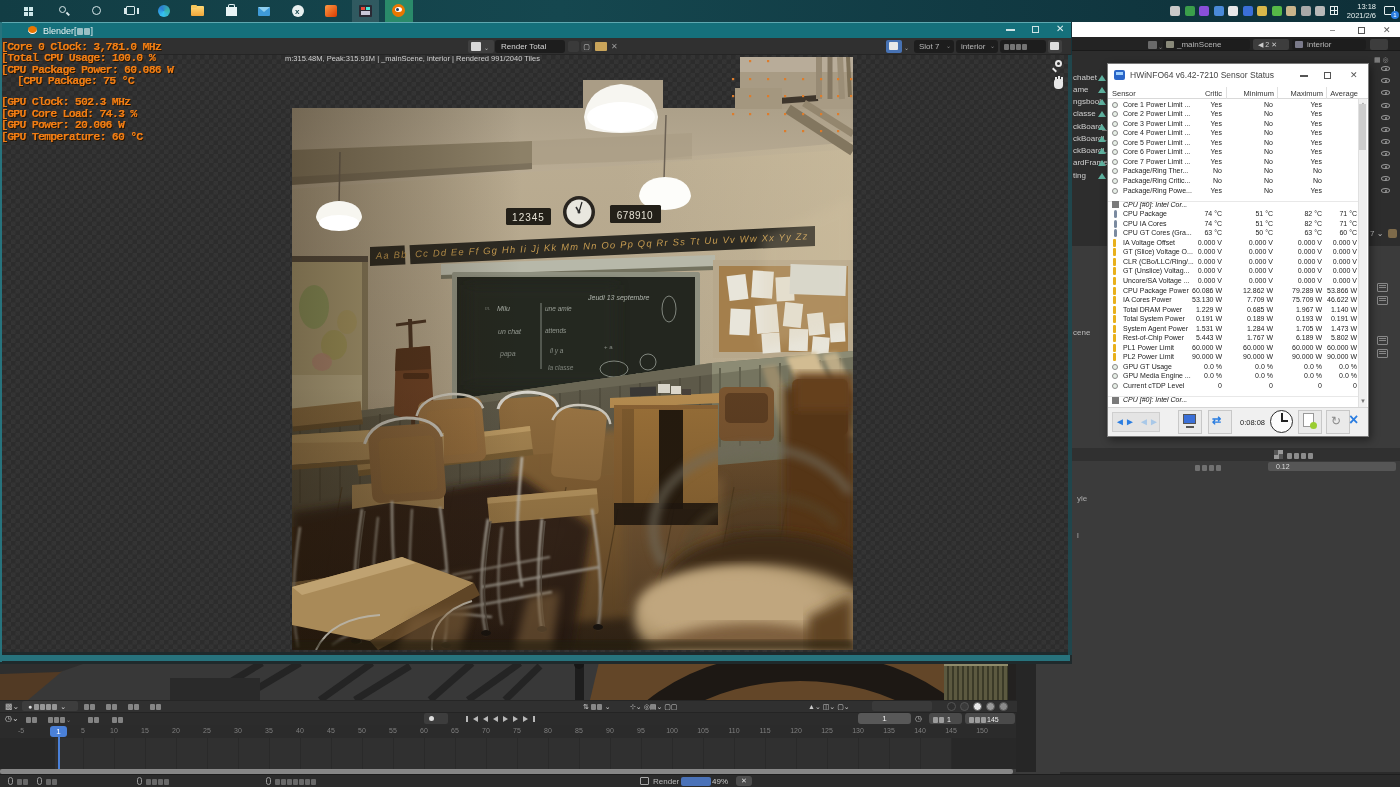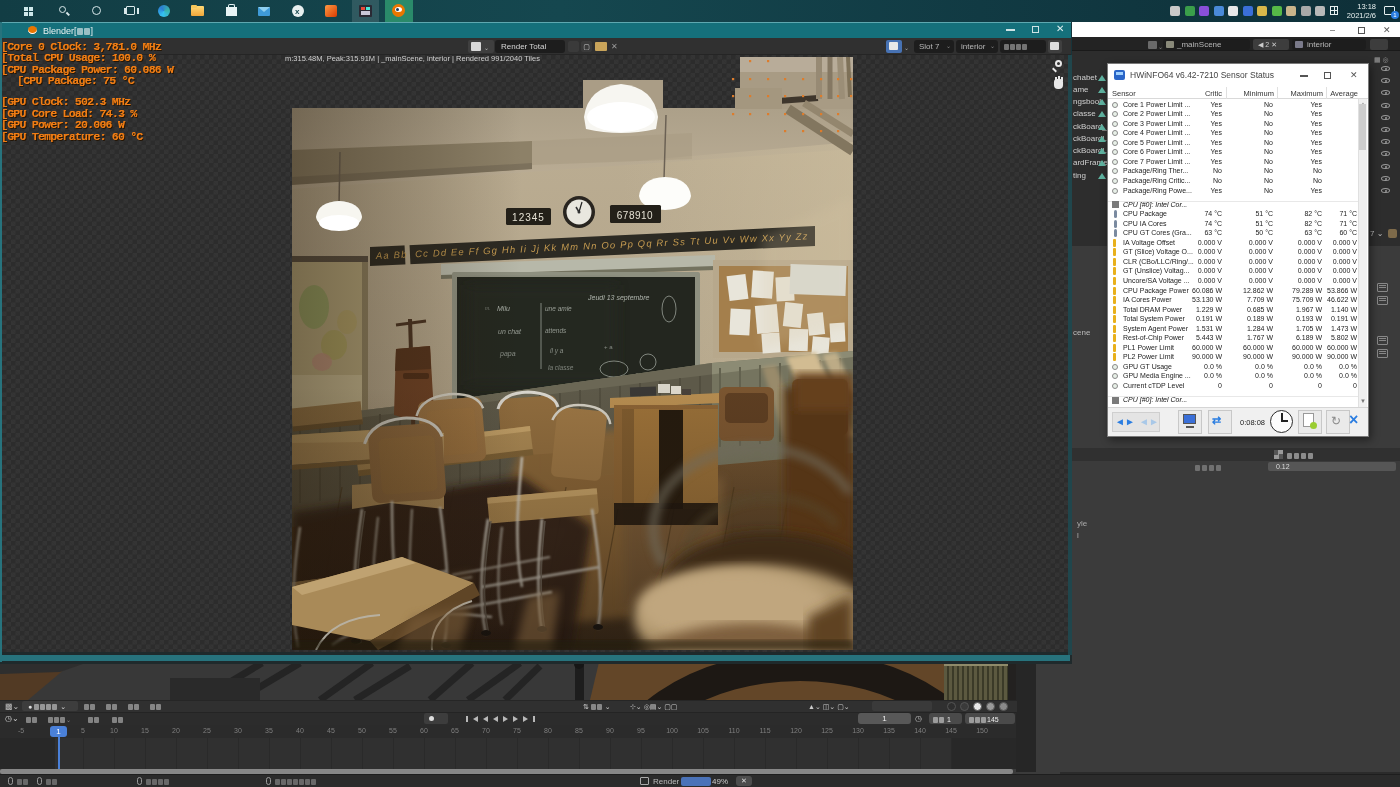--- a/index.html
+++ b/index.html
@@ -65,21 +65,21 @@
 <div class="a" style="left:1377px;top:296px;width:11px;height:9px;border:1px solid #888;border-radius:1px;"></div>
 <div class="a" style="left:1379px;top:298px;width:7px;height:1px;background:#888;"></div>
 <div class="a" style="left:1379px;top:300px;width:7px;height:1px;background:#888;"></div>
 <div class="a" style="left:1377px;top:336px;width:11px;height:9px;border:1px solid #888;border-radius:1px;"></div>
 <div class="a" style="left:1379px;top:338px;width:7px;height:1px;background:#888;"></div>
 <div class="a" style="left:1379px;top:340px;width:7px;height:1px;background:#888;"></div>
 <div class="a" style="left:1377px;top:349px;width:11px;height:9px;border:1px solid #888;border-radius:1px;"></div>
 <div class="a" style="left:1379px;top:351px;width:7px;height:1px;background:#888;"></div>
 <div class="a" style="left:1379px;top:353px;width:7px;height:1px;background:#888;"></div>
 <div class="a tx" style="left:1073px;top:328px;color:#bbb;">cene</div>
-<div class="a tx" style="left:1077px;top:519px;color:#aaa;">yle</div>
+<div class="a tx" style="left:1077px;top:494px;color:#aaa;">yle</div>
 <div class="a tx" style="left:1077px;top:531px;color:#aaa;">l</div>
 <div class="a" style="left:1072px;top:448px;width:328px;height:13px;background:#303030;"></div>
 <div class="a" style="left:1274px;top:450px;width:9px;height:9px;background:conic-gradient(#999 25%,#555 0 50%,#999 0 75%,#555 0);"></div>
 <div class="a" style="left:1287px;top:451px;color:#d5d5d5;font-size:8px;"><i style="display:inline-block;width:5px;height:6px;background:currentColor;border-radius:1px;margin-right:2px;opacity:0.56;vertical-align:middle;color:#d5d5d5;"></i><i style="display:inline-block;width:5px;height:6px;background:currentColor;border-radius:1px;margin-right:2px;opacity:0.56;vertical-align:middle;color:#d5d5d5;"></i><i style="display:inline-block;width:5px;height:6px;background:currentColor;border-radius:1px;margin-right:2px;opacity:0.56;vertical-align:middle;color:#d5d5d5;"></i><i style="display:inline-block;width:5px;height:6px;background:currentColor;border-radius:1px;margin-right:2px;opacity:0.56;vertical-align:middle;color:#d5d5d5;"></i></div>
 <div class="a" style="left:1195px;top:463px;color:#9a9a9a;font-size:8px;"><i style="display:inline-block;width:5px;height:6px;background:currentColor;border-radius:1px;margin-right:2px;opacity:0.56;vertical-align:middle;color:#9a9a9a;"></i><i style="display:inline-block;width:5px;height:6px;background:currentColor;border-radius:1px;margin-right:2px;opacity:0.56;vertical-align:middle;color:#9a9a9a;"></i><i style="display:inline-block;width:5px;height:6px;background:currentColor;border-radius:1px;margin-right:2px;opacity:0.56;vertical-align:middle;color:#9a9a9a;"></i><i style="display:inline-block;width:5px;height:6px;background:currentColor;border-radius:1px;margin-right:2px;opacity:0.56;vertical-align:middle;color:#9a9a9a;"></i></div>
 <div class="a" style="left:1268px;top:462px;width:128px;height:9px;background:#565656;border-radius:2px;"></div>
 <div class="a" style="left:1276px;top:463px;color:#ddd;font-size:7px;">0.12</div>
 <div class="a" style="left:1060px;top:772px;width:340px;height:15px;background:#2b2b2b;"></div>
 <div class="a" style="left:1372px;top:776px;color:#9a9a9a;font-size:8px;">2.91.2</div>
 <div class="a" style="left:0px;top:658px;width:1016px;height:42px;background:#3a3a3a;overflow:hidden;">

